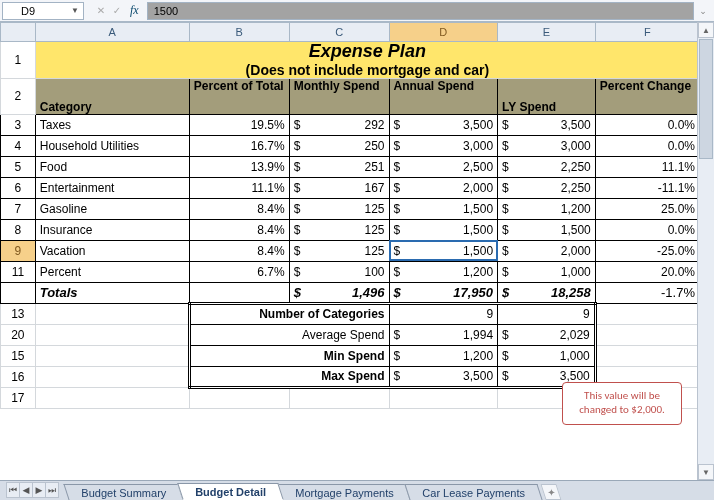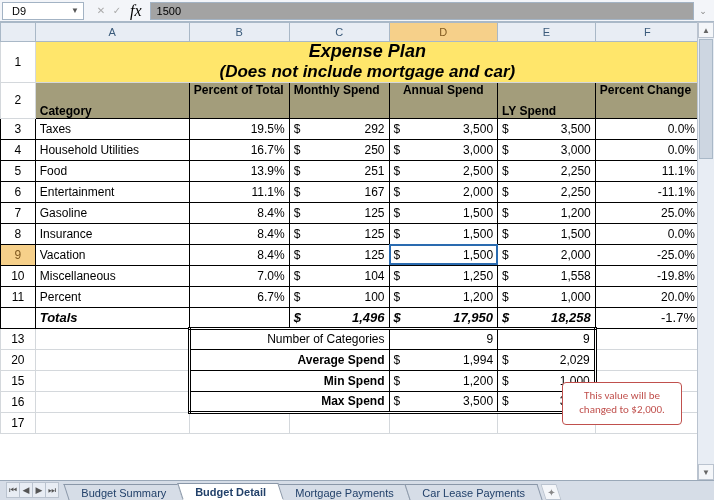--- a/index.html
+++ b/index.html
@@ -1,25 +1,25 @@
 <!DOCTYPE html>
 <html><head>
 <meta charset="utf-8">
 <style>
 * { box-sizing: border-box; margin:0; padding:0; }
 body { font-family: "Segoe UI", Tahoma, Arial, sans-serif; font-size: 11px; background:#fff; width:714px; height:500px; overflow:hidden; position:relative; user-select:none; }
 
 
 .formula-bar { display:flex; align-items:center; height:22px; border-bottom:1px solid #a9b8c7; background:#f3f5f9; padding:0 2px; }
-.namebox { width:82px; height:18px; border:1px solid #a3b3c4; background:#fff; display:flex; align-items:center; padding:0 9px; font-size:11px; color:#000; position:relative; }
+.namebox { width:82px; height:18px; border:1px solid #a3b3c4; background:#fff; display:flex; align-items:center; padding:0 18px; font-size:11px; color:#000; position:relative; }
 .namebox .dd { position:absolute; right:1px; top:1px; width:14px; height:14px; display:flex; align-items:center; justify-content:center; color:#555; font-size:8px; }
 .divider { width:6px; }
 .fx-btns { display:flex; align-items:center; gap:2px; padding:0 4px; }
 .fx-cancel,.fx-enter{ width:14px; height:14px; color:#aaa; display:flex; align-items:center; justify-content:center; font-size:10px; }
-.fx-label { font-style:italic; font-family:"Times New Roman",serif; font-size:16px; color:#000000; padding:0 4px; }
+.fx-label { font-style:italic; font-family:"Times New Roman",serif; font-size:12px; color:#0c4a6e; padding:0 4px; }
 .formula-input { flex:1; height:18px; border:1px solid #a3b3c4; background:#a3a3a3; display:flex; align-items:center; padding:0 6px; font-size:11px; }
 .fbar-expand { width:18px; display:flex; align-items:center; justify-content:center; color:#888; font-size:9px; }
 
 
 .grid-wrap { position:relative; height:460px; overflow:hidden; background:#fff; }
 table.sheet { border-collapse:collapse; table-layout:fixed; width:700px; }
 .sheet td, .sheet th { border:1px solid #d4d8dc; height:21px; font-size:12px; font-family:Arial,sans-serif; padding:0 4px; color:#000; background:#fff; vertical-align:middle; overflow:hidden; white-space:nowrap; }
 
 .colhdr th { background:#e8edf4; color:#3a5a7a; text-align:center; font-weight:normal; border-color:#a9b8c7; height:19px; font-size:11px; }
 .colhdr th.sel { background:#f6d08a; color:#805a20; }
@@ -31,21 +31,21 @@
 col.cA { width:142px; }
 col.cB { width:92px; }
 col.cC { width:92px; }
 col.cD { width:100px; }
 col.cE { width:90px; }
 col.cF { width:96px; }
 
 
 .title-cell { background:#ffe66b !important; text-align:center; font-family:"Times New Roman",serif; }
 .title-main { font-weight:bold; font-style:italic; font-size:18px; display:block; line-height:1.1; }
-.title-sub { font-weight:bold; font-style:italic; font-size:17px; }
+.title-sub { font-weight:bold; font-size:14px; }
 
 
 .hdr-cell { background:#a39d7b !important; font-weight:bold; font-size:13px; vertical-align:top !important; padding-top:2px; border-color:#000 !important; }
 
 
 .data td { border-color:#000; }
 .txt-r { text-align:right; }
 .cur { display:flex; justify-content:space-between; }
 .cur .sym{ }
 .cur .amt{ }
@@ -135,21 +135,21 @@
     <span class="title-main">Expense Plan</span>
     <span class="title-sub">(Does not include mortgage and car)</span>
   </td>
 </tr>
 
 <tr>
   <td class="rowhdr row-tall">2</td>
   <td class="hdr-cell row-tall" style="vertical-align:bottom !important;">Category</td>
   <td class="hdr-cell row-tall" style="white-space:normal;">Percent of Total</td>
   <td class="hdr-cell row-tall" style="white-space:normal;">Monthly Spend</td>
-  <td class="hdr-cell row-tall" style="white-space:normal;text-align:center;">Annual Spend</td>
+  <td class="hdr-cell row-tall" style="white-space:normal;">Annual Spend</td>
   <td class="hdr-cell row-tall" style="vertical-align:bottom !important;">LY Spend</td>
   <td class="hdr-cell row-tall" style="white-space:normal;">Percent Change</td>
 </tr>
 
 </tbody>
       <tbody id="data-rows">
         <tr class="data">
           <td class="rowhdr">3</td>
           <td>Taxes</td>
           <td class="txt-r">19.5%</td>
@@ -309,44 +309,20 @@
               <span class="amt">1,500</span>
             </span>
           </td>
           <td>
             <span class="cur">
               <span class="sym">$</span>
               <span class="amt">2,000</span>
             </span>
           </td>
           <td class="txt-r">-25.0%</td>
-        </tr>
-        <tr class="data">
-          <td class="rowhdr">10</td>
-          <td>Miscellaneous</td>
-          <td class="txt-r">7.0%</td>
-          <td>
-            <span class="cur">
-              <span class="sym">$</span>
-              <span class="amt">104</span>
-            </span>
-          </td>
-          <td>
-            <span class="cur">
-              <span class="sym">$</span>
-              <span class="amt">1,250</span>
-            </span>
-          </td>
-          <td>
-            <span class="cur">
-              <span class="sym">$</span>
-              <span class="amt">1,558</span>
-            </span>
-          </td>
-          <td class="txt-r">-19.8%</td>
         </tr>
         <tr class="data">
           <td class="rowhdr">11</td>
           <td>Percent</td>
           <td class="txt-r">6.7%</td>
           <td>
             <span class="cur">
               <span class="sym">$</span>
               <span class="amt">100</span>
             </span>
@@ -389,30 +365,30 @@
               <span class="sym">$</span>
               <span class="amt">18,258</span>
             </span>
           </td>
   <td class="txt-r" style="font-weight:normal;font-style:normal;">-1.7%</td>
 </tr>
 
 <tr>
   <td class="rowhdr">13</td>
   <td></td>
-  <td class="dbl-top dbl-left txt-r" colspan="2" style="font-weight:normal;border-color:#000;margin-top:25px;">Number of Categories</td>
+  <td class="dbl-top dbl-left txt-r" colspan="2" style="font-weight:bold;border-color:#000;margin-top:25px;">Number of Categories</td>
   <td class="dbl-top txt-r" style="border-color:#000;">9</td>
   <td class="dbl-top dbl-right txt-r" style="border-color:#000;">9</td>
   <td></td>
 </tr>
 
 <tr>
   <td class="rowhdr">20</td>
   <td></td>
-  <td class="dbl-left txt-r" colspan="2" style="font-weight:bold;border-color:#000;">Average Spend</td>
+  <td class="dbl-left txt-r" colspan="2" style="font-weight:normal;border-color:#000;">Average Spend</td>
   <td style="border-color:#000;">
             <span class="cur">
               <span class="sym">$</span>
               <span class="amt">1,994</span>
             </span>
           </td>
   <td class="dbl-right" style="border-color:#000;">
             <span class="cur">
               <span class="sym">$</span>
               <span class="amt">2,029</span>

